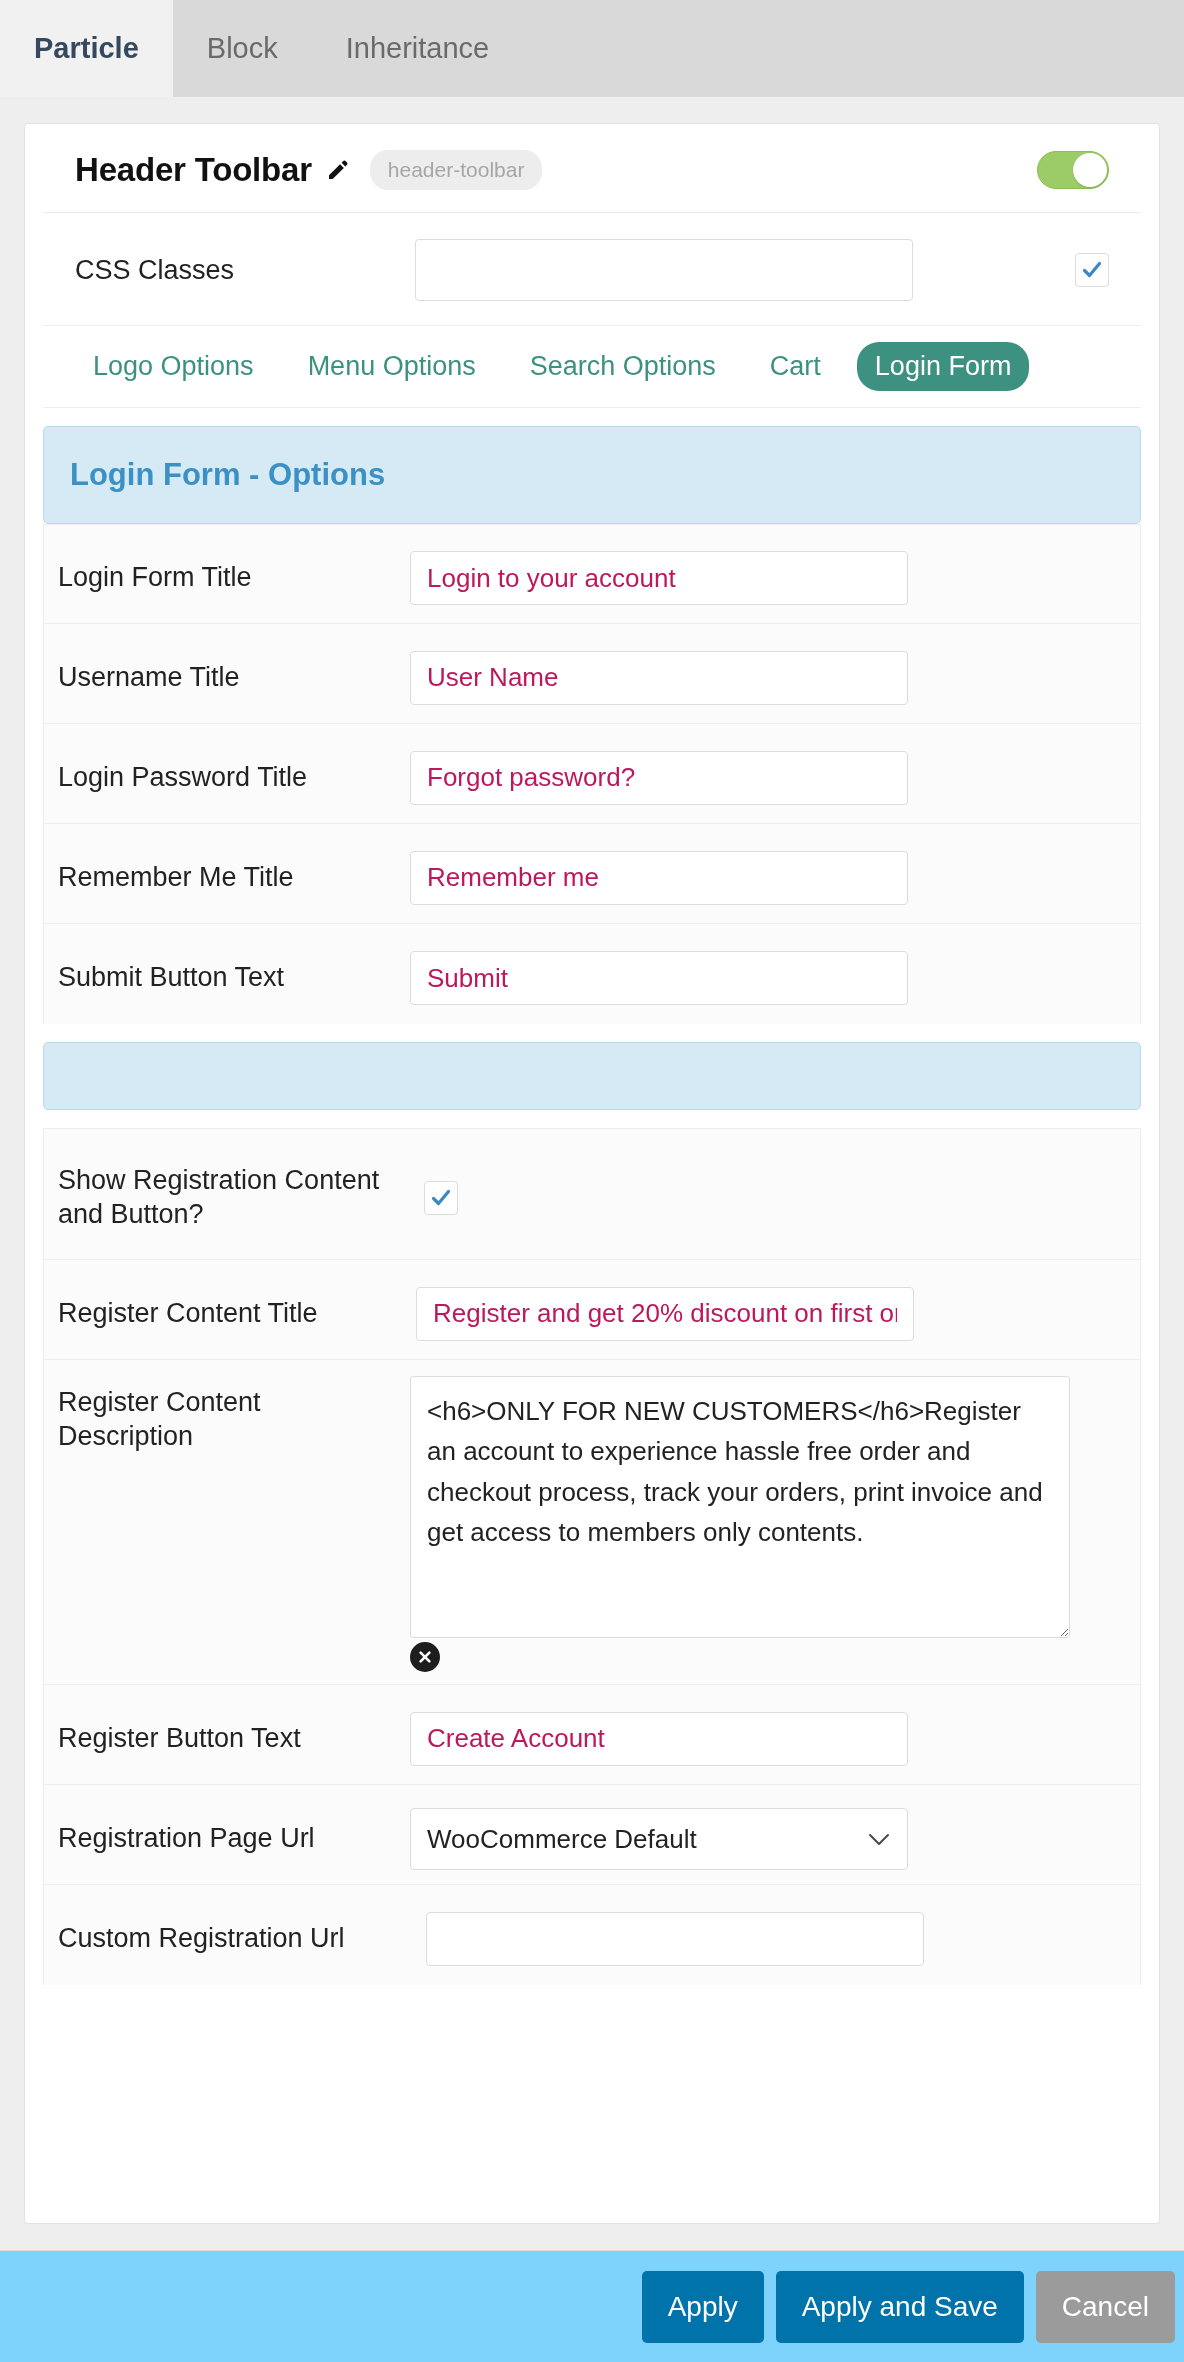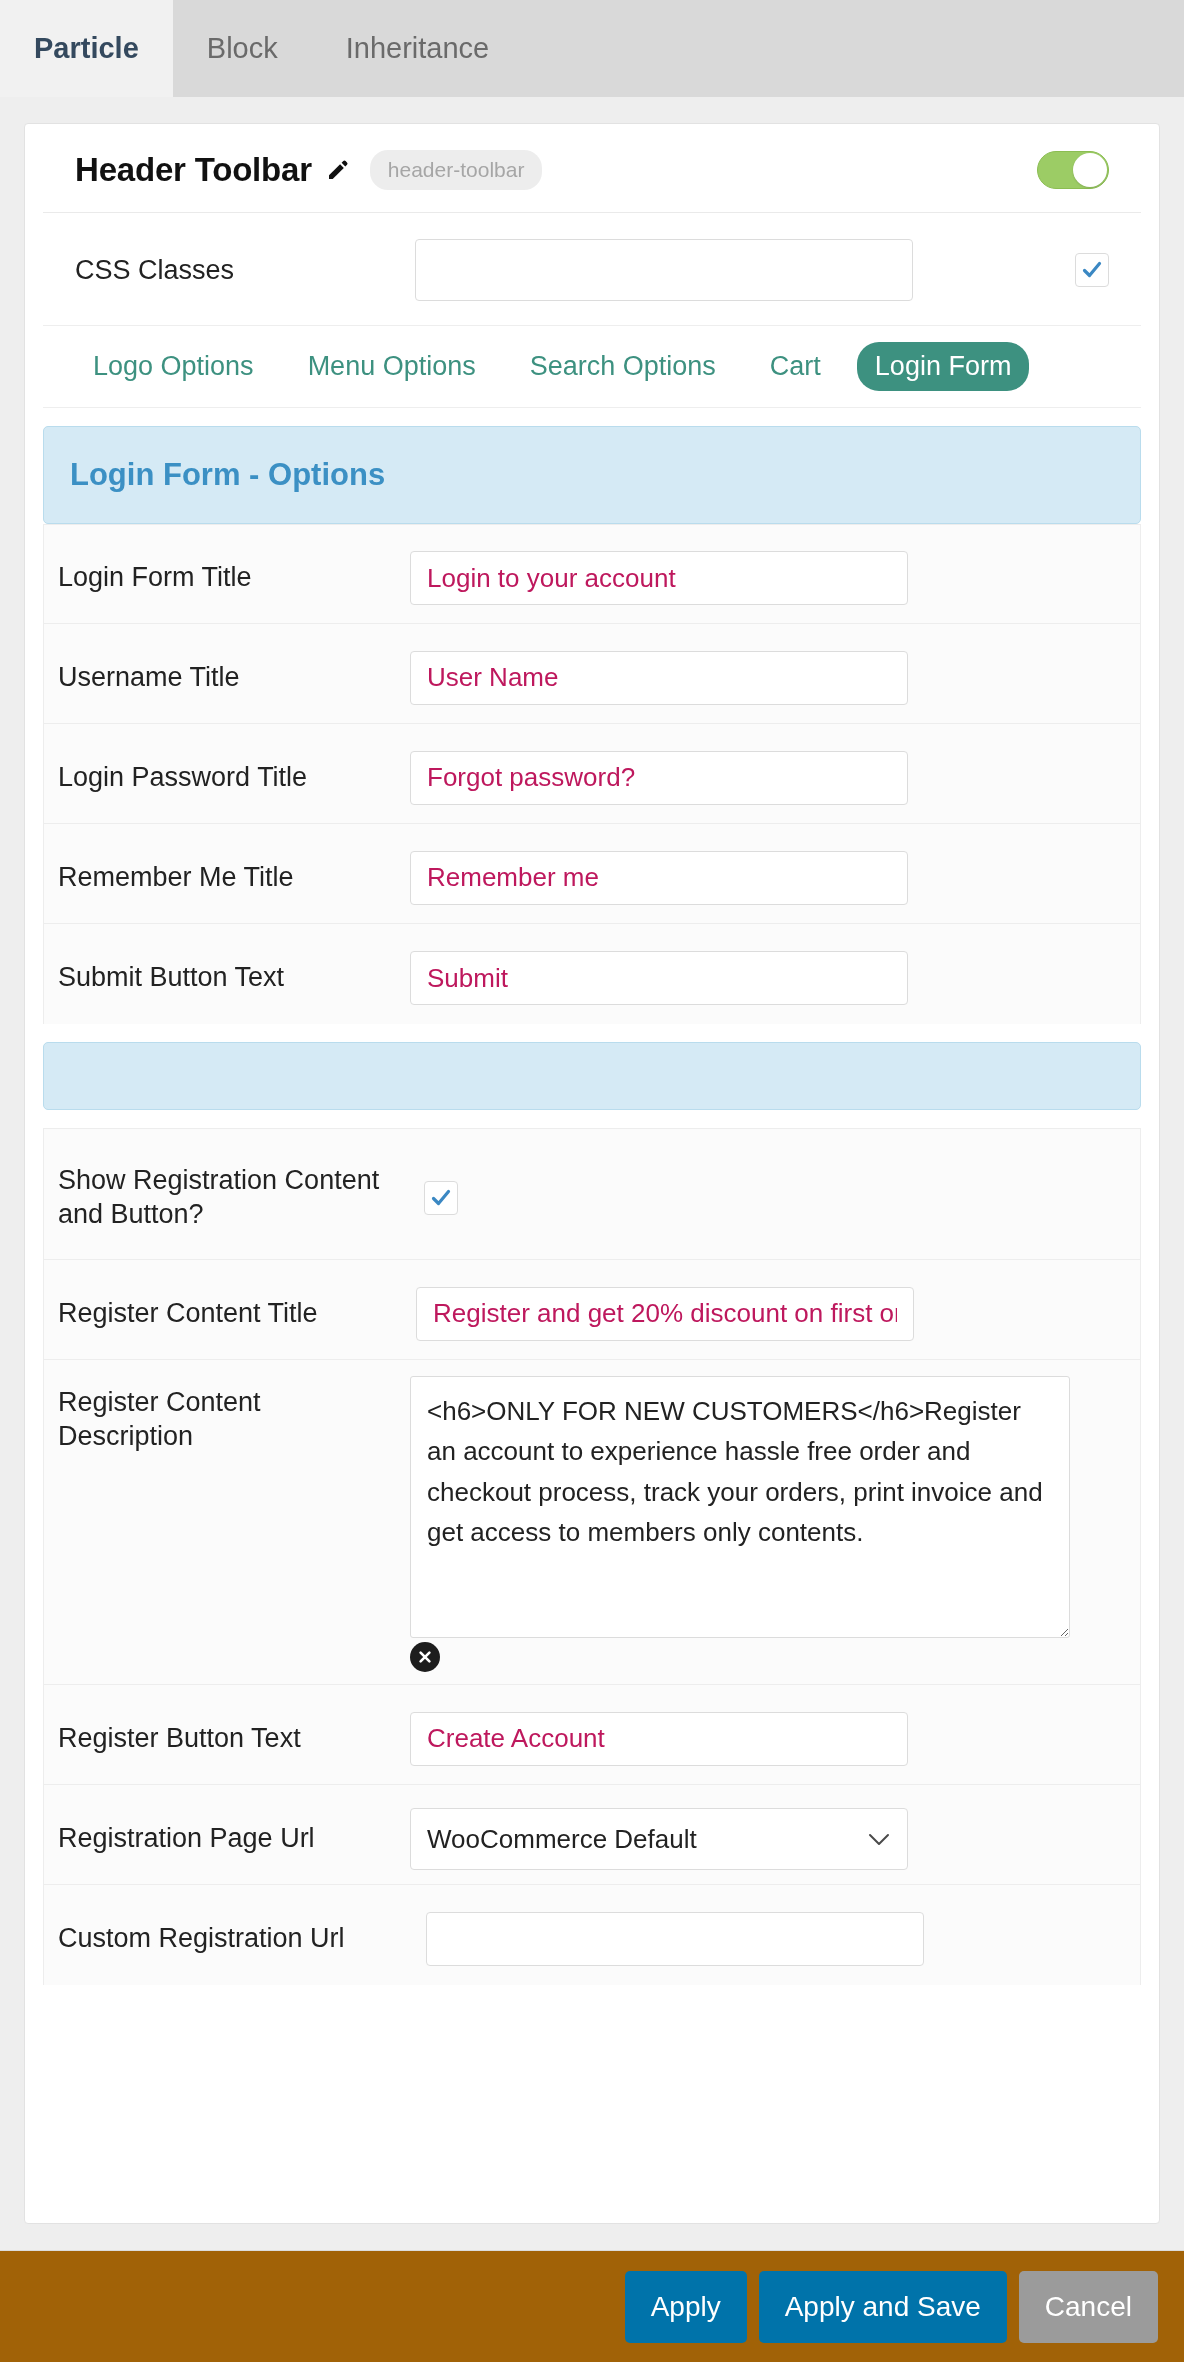--- a/index.html
+++ b/index.html
@@ -274,26 +274,26 @@
     cursor: pointer;
   }
   .frow.no-bottom { border-bottom: none; }
   .frow.indent .fcontrol { padding-left: 14px; }
 
   
   .footer {
     position: absolute;
     left: 0; right: 0; bottom: 0;
     height: 112px;
-    background: #a16207;
+    background: #7dd3fc;
     border-top: 1px solid #dcdcdc;
     display: flex;
     align-items: center;
     justify-content: flex-end;
-    padding-right: 26px;
+    padding-right: 9px;
     gap: 12px;
   }
   .btn {
     font-size: 28px;
     color: #ffffff;
     border: none;
     border-radius: 5px;
     height: 72px;
     padding: 0 26px;
     cursor: pointer;

